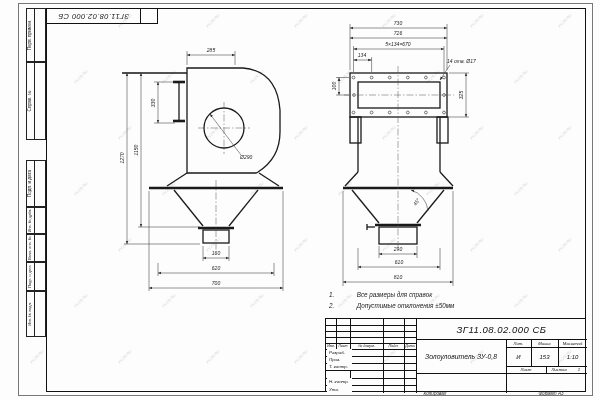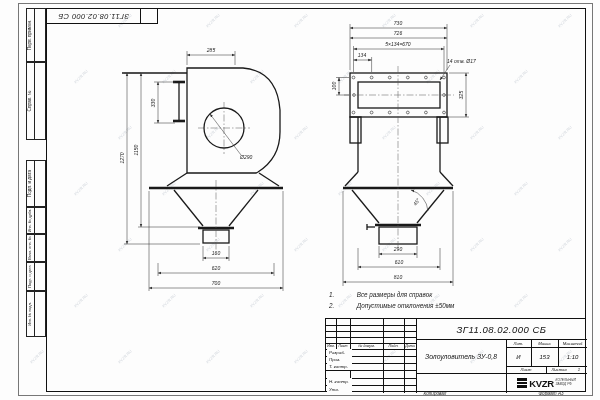--- a/index.html
+++ b/index.html
@@ -343,26 +343,18 @@
     <span class="tcell small it" style="left:180px;top:20px;width:25px;height:8px;">Лит.</span>
     <span class="tcell small it" style="left:205px;top:20px;width:27px;height:8px;">Масса</span>
     <span class="tcell small it" style="left:232px;top:20px;width:29px;height:8px;">Масштаб</span>
     <span class="tcell it" style="left:180px;top:28px;width:25px;height:19px;font-size:6px;">И</span>
     <span class="tcell it" style="left:205px;top:28px;width:27px;height:19px;font-size:6px;">153</span>
     <span class="tcell it" style="left:232px;top:28px;width:29px;height:19px;font-size:6px;">1:10</span>
     <span class="tcell small it" style="left:180px;top:47px;width:40px;height:7px;">Лист</span>
     <span class="tcell small it" style="left:220px;top:47px;width:26px;height:7px;">Листов</span>
     <span class="tcell small it" style="left:246px;top:47px;width:14px;height:7px;">1</span>
 
-    <span class="tcell" style="left:180px;top:54px;width:81px;height:20px;">
-      <span class="logo-ic"></span>
-      <span class="logo-txt">KVZR</span>
-      <span class="logo-sub">
-        <span style="display:block;">КОТЕЛЬНЫЙ</span>
-        <span style="display:block;">ЗАВОД РФ</span>
-      </span>
-    </span>
   </div>
 
   <span class="abs bottom-lab" style="left:395px;top:391px;width:80px;">Копировал</span>
   <span class="abs bottom-lab" style="left:518px;top:391px;width:66px;">Формат А3</span>
 
 </div>
 
 </body></html>

